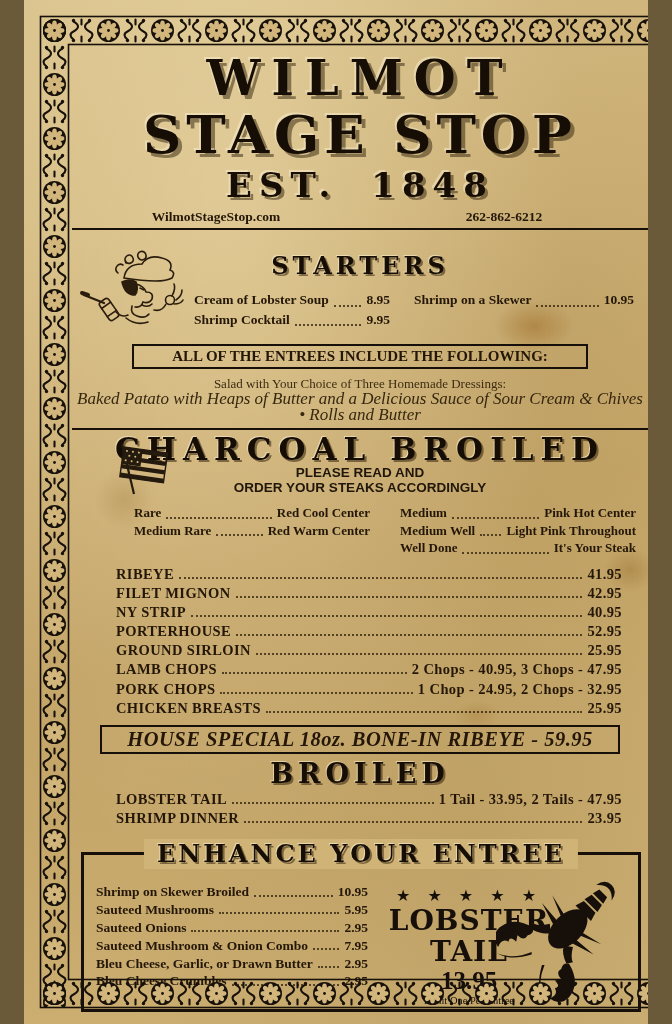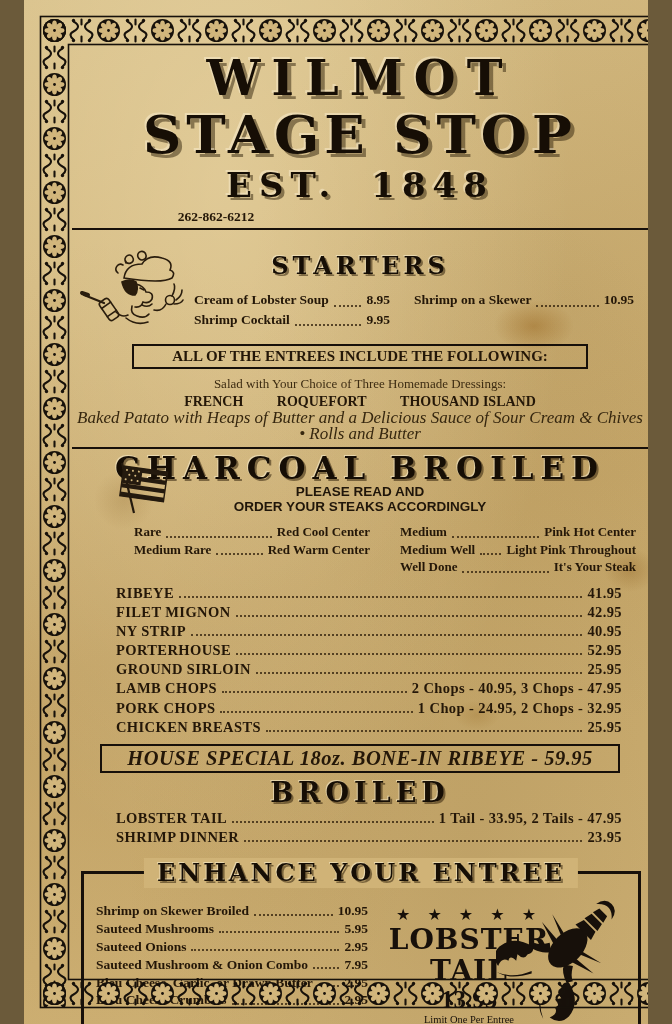--- a/index.html
+++ b/index.html
@@ -144,20 +144,21 @@
 
   <div class="content">
 
     <div class="slab title1">WILMOT</div>
     <div class="slab title2">STAGE STOP</div>
     <div class="estrow">
       <span>EST.</span>
       <span>1848</span>
     </div>
     <div class="contact">
+      <span>WilmotStageStop.com</span>
       <span>262-862-6212</span>
     </div>
     <div class="rule"></div>
 
     <div class="sec-starters">
       <svg class="chef" width="122" height="82" viewBox="0 0 122 82" aria-hidden="true">
         <g fill="none" stroke="#2a1d0d" stroke-width="1.6" stroke-linecap="round">
           <path d="M48,16 c-4,-7 5,-11 7,-5 c2,5 -6,8 -8,2"></path>
           <path d="M60,10 c-2,-6 7,-8 8,-2 c1,5 -6,7 -8,2"></path>
           <path d="M40,26 c-5,-4 0,-11 5,-8"></path>
@@ -199,25 +200,20 @@
             <span>Shrimp on a Skewer</span>
             <span class="dots"></span>
             <span class="mprice">10.95</span>
           </div>
         </div>
       </div>
     </div>
 
     <div class="inc-box">ALL OF THE ENTREES INCLUDE THE FOLLOWING:</div>
     <div class="salad">Salad with Your Choice of Three Homemade Dressings:</div>
-    <div class="dressings">
-      <span>FRENCH</span>
-      <span>ROQUEFORT</span>
-      <span>THOUSAND ISLAND</span>
-    </div>
     <div class="sides">Baked Patato with Heaps of Butter and a Delicious Sauce of Sour Cream &amp; Chives • Rolls and Butter</div>
     <div class="rule2"></div>
 
     <div class="sec-cb">
       <svg class="flag" width="62" height="56" viewBox="0 0 62 56" aria-hidden="true">
         <path d="M10,3 L22,53" stroke="#241a0e" stroke-width="2.2" fill="none"></path>
         <g transform="rotate(8 12 6)">
           <rect x="12" y="6" width="44" height="4.3" fill="#241a0e"></rect>
           <rect x="12" y="14.6" width="44" height="4.3" fill="#241a0e"></rect>
           <rect x="12" y="23.2" width="44" height="4.3" fill="#241a0e"></rect>

